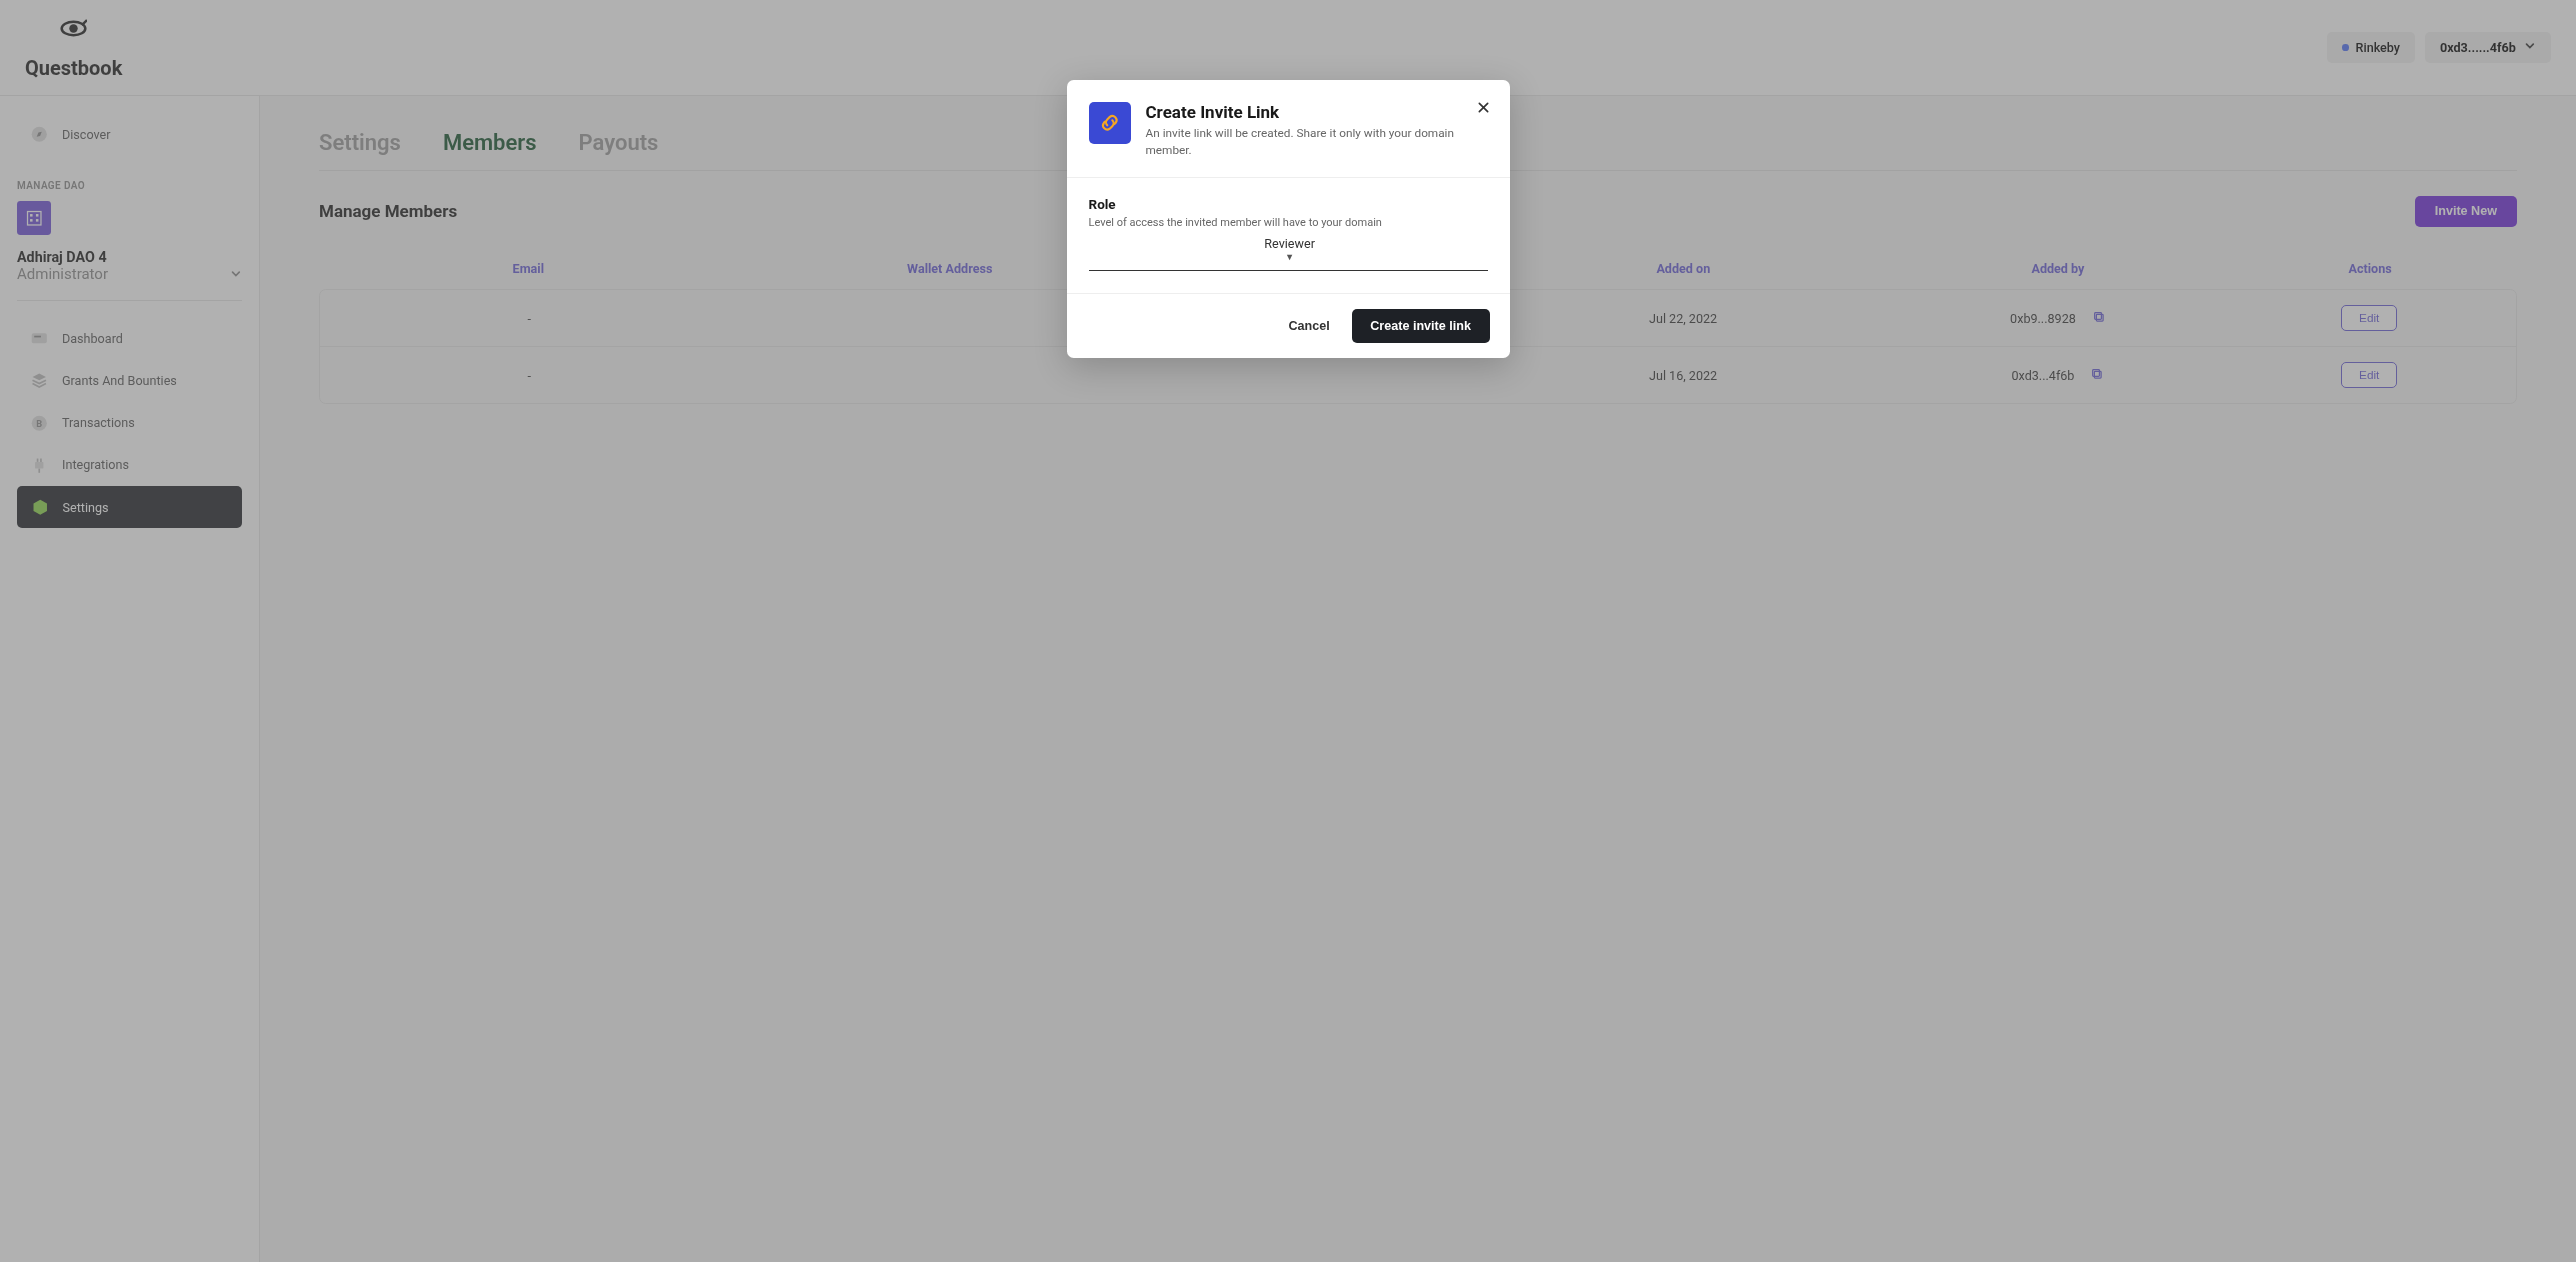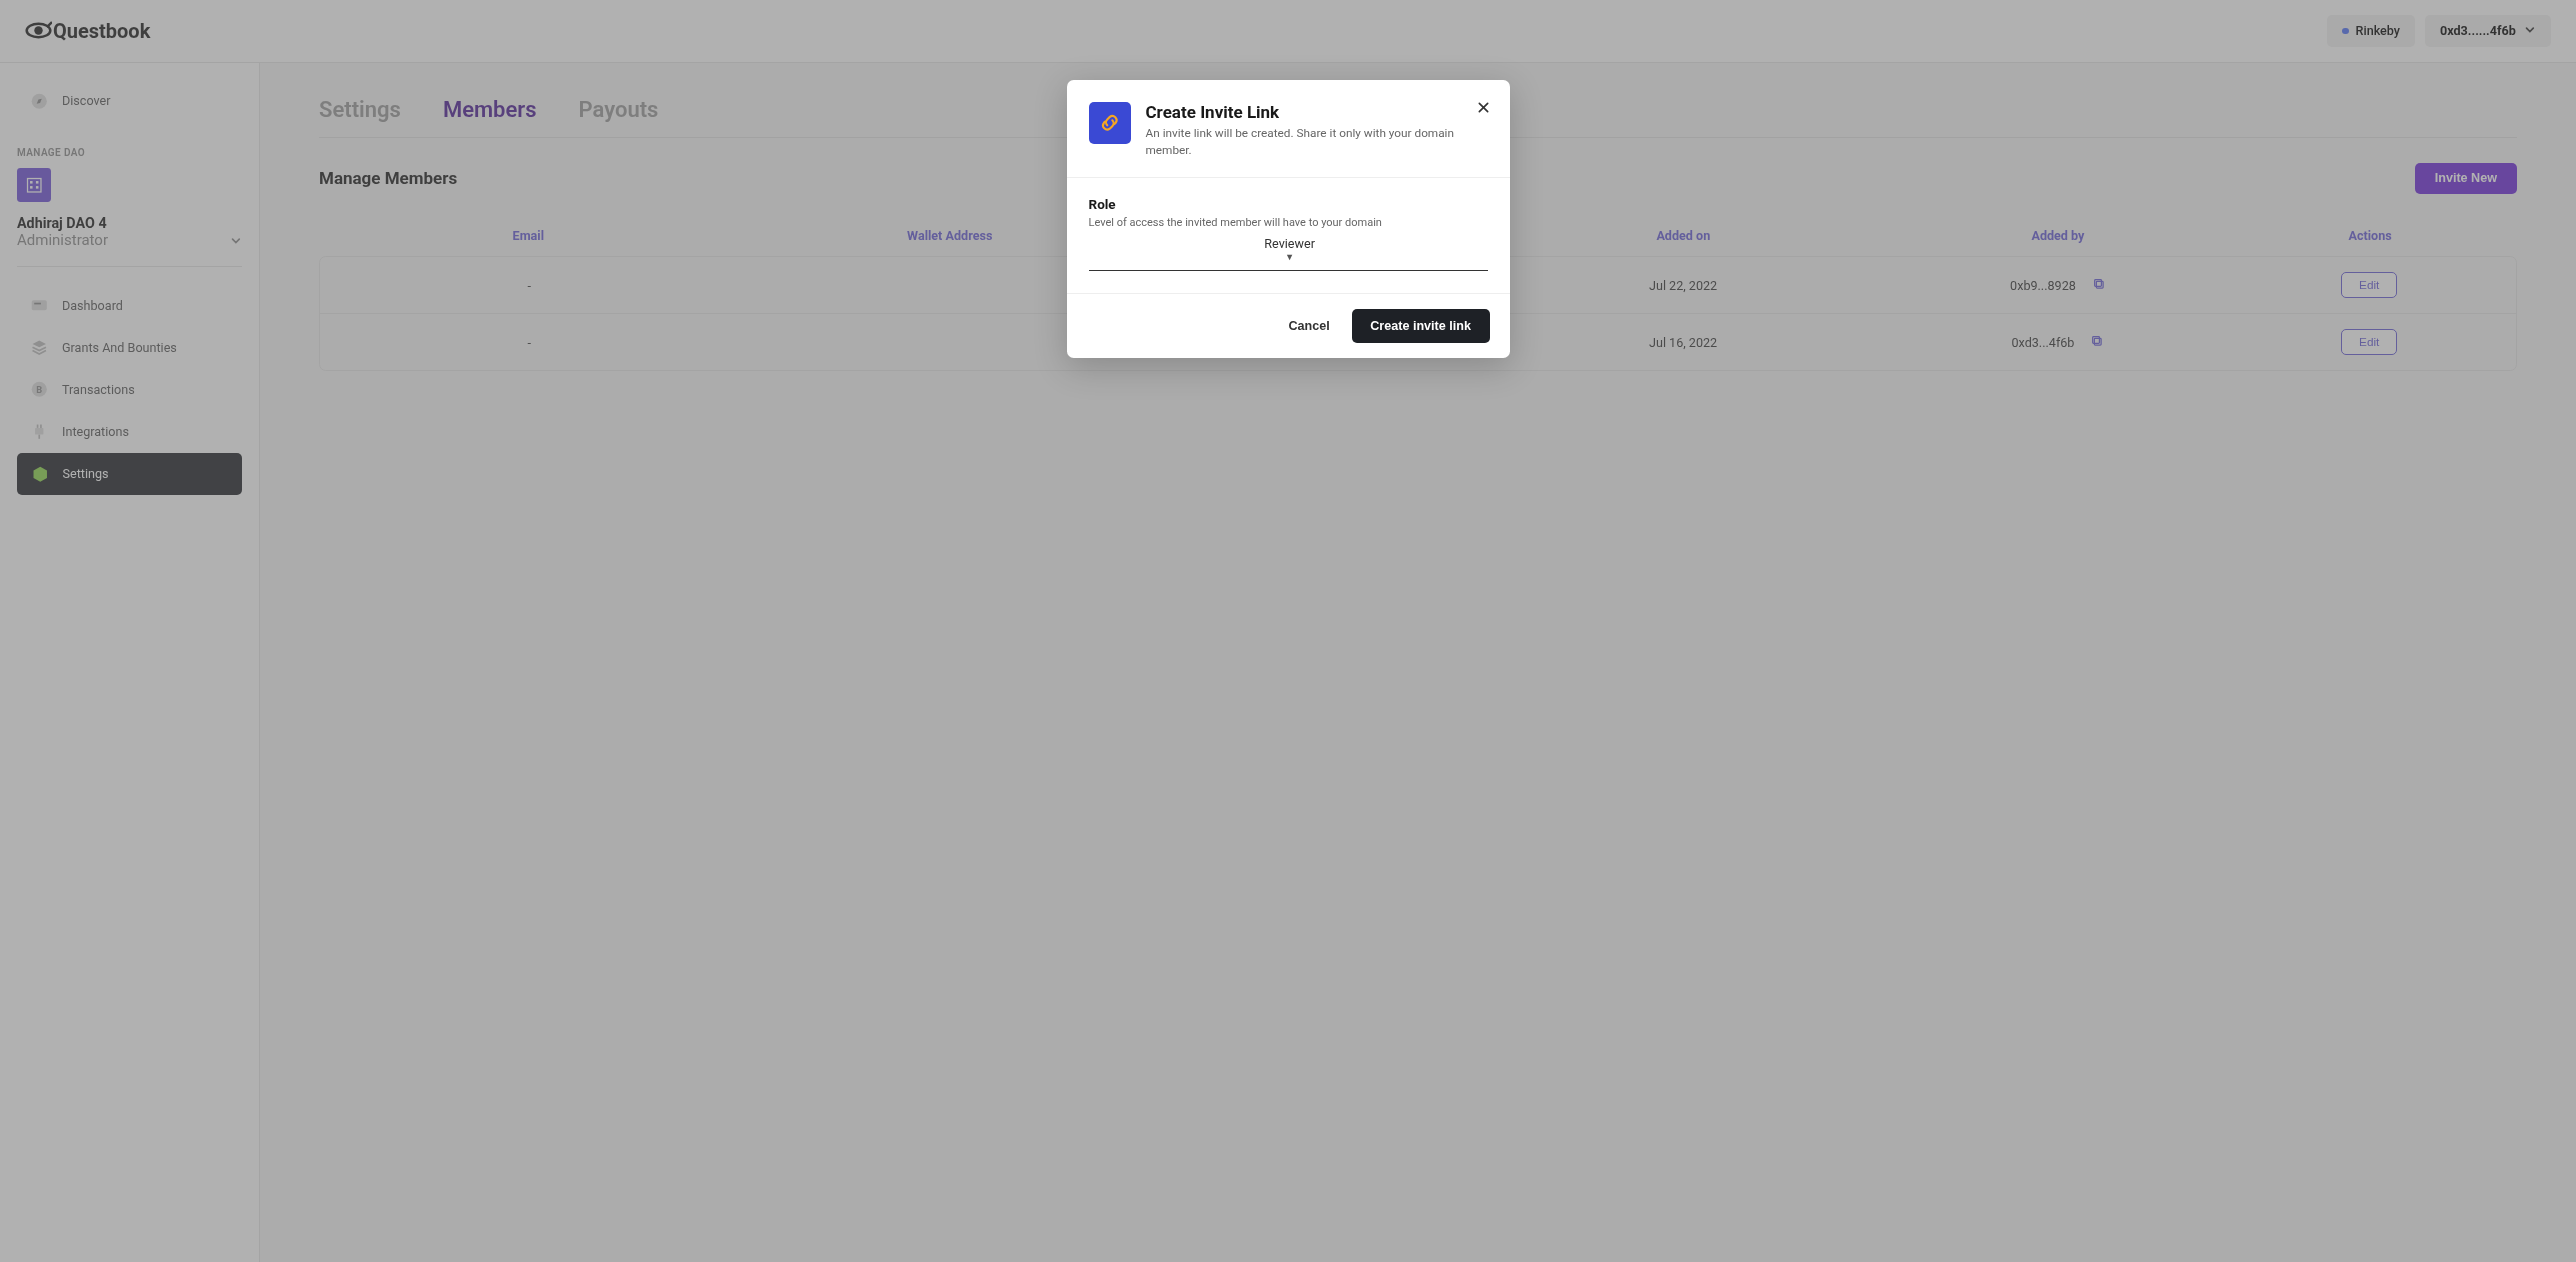--- a/index.html
+++ b/index.html
@@ -19,21 +19,22 @@
       display: flex;
       align-items: center;
       justify-content: space-between;
       padding: 15px 25px;
       background: #fff;
       border-bottom: 0.8px solid #e5e5e5;
     }
     .logo {
       display: flex;
       align-items: center;
-      gap: 1px;
+      gap: 14px;
+      flex-direction: column;
     }
     .logo-icon {
       width: 27px;
       height: 27px;
     }
     .logo-text {
       font-size: 20px;
       font-weight: 700;
       color: #1a1a1a;
     }
@@ -152,21 +153,21 @@
       margin-bottom: 25px;
     }
     .tab {
       font-size: 22px;
       font-weight: 600;
       color: #999;
       padding-bottom: 15px;
       cursor: pointer;
     }
     .tab.active {
-      color: #4c1d95;
+      color: #14532d;
     }
     .section-header {
       display: flex;
       justify-content: space-between;
       align-items: center;
       margin-bottom: 34px;
     }
     .section-title {
       font-size: 17px;
       font-weight: 700;

